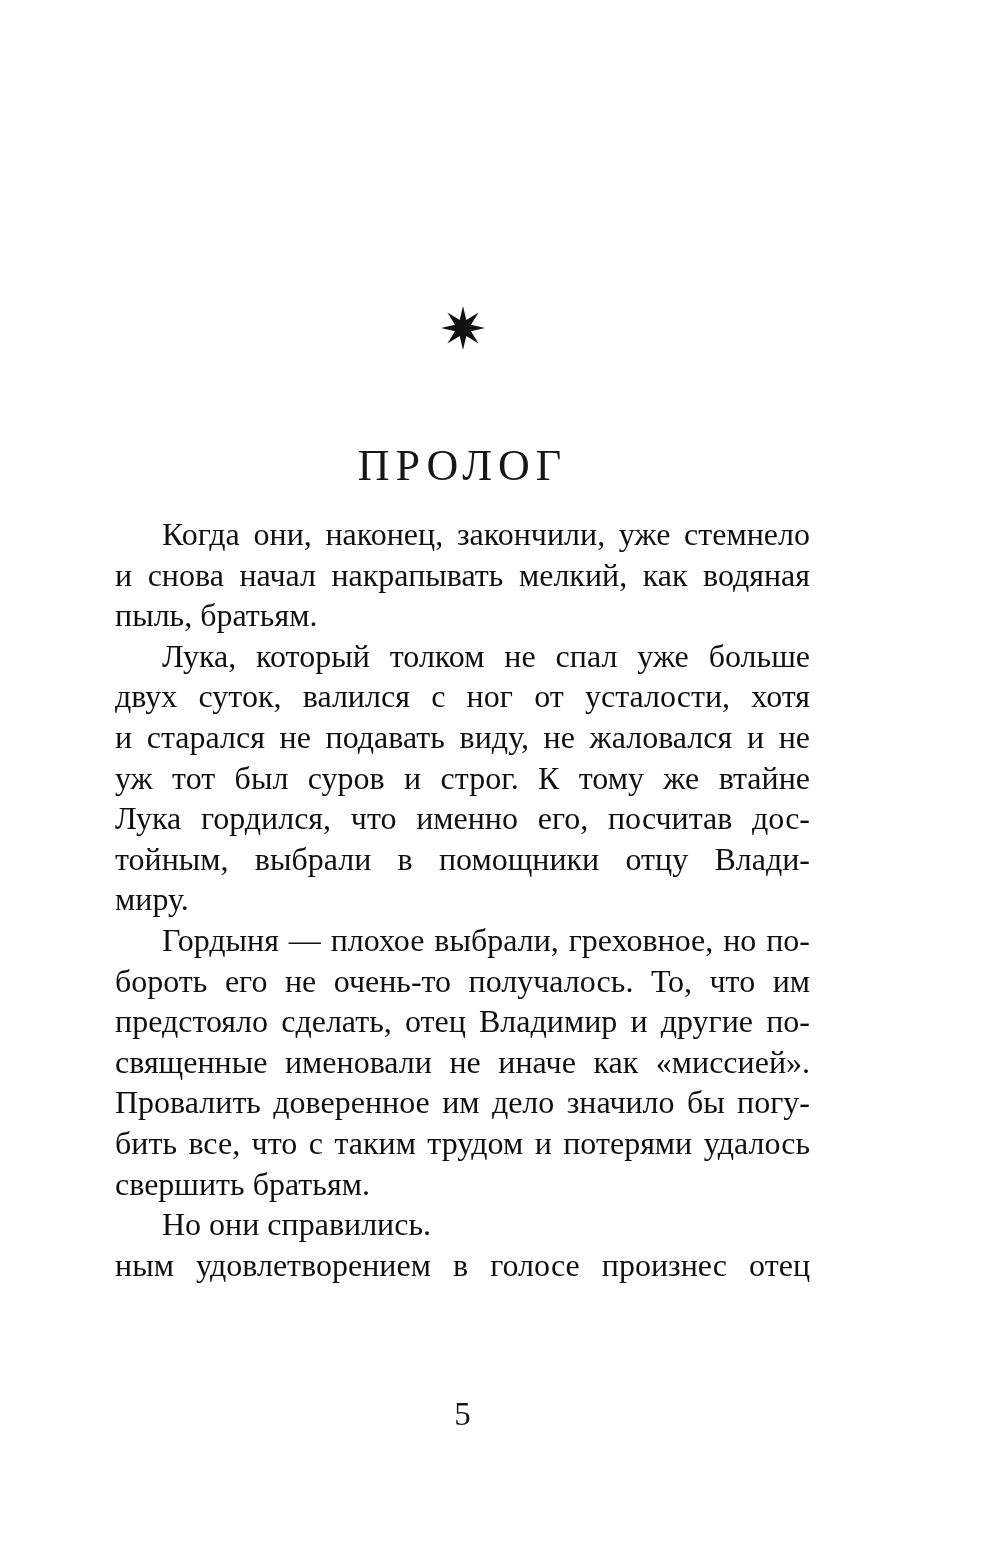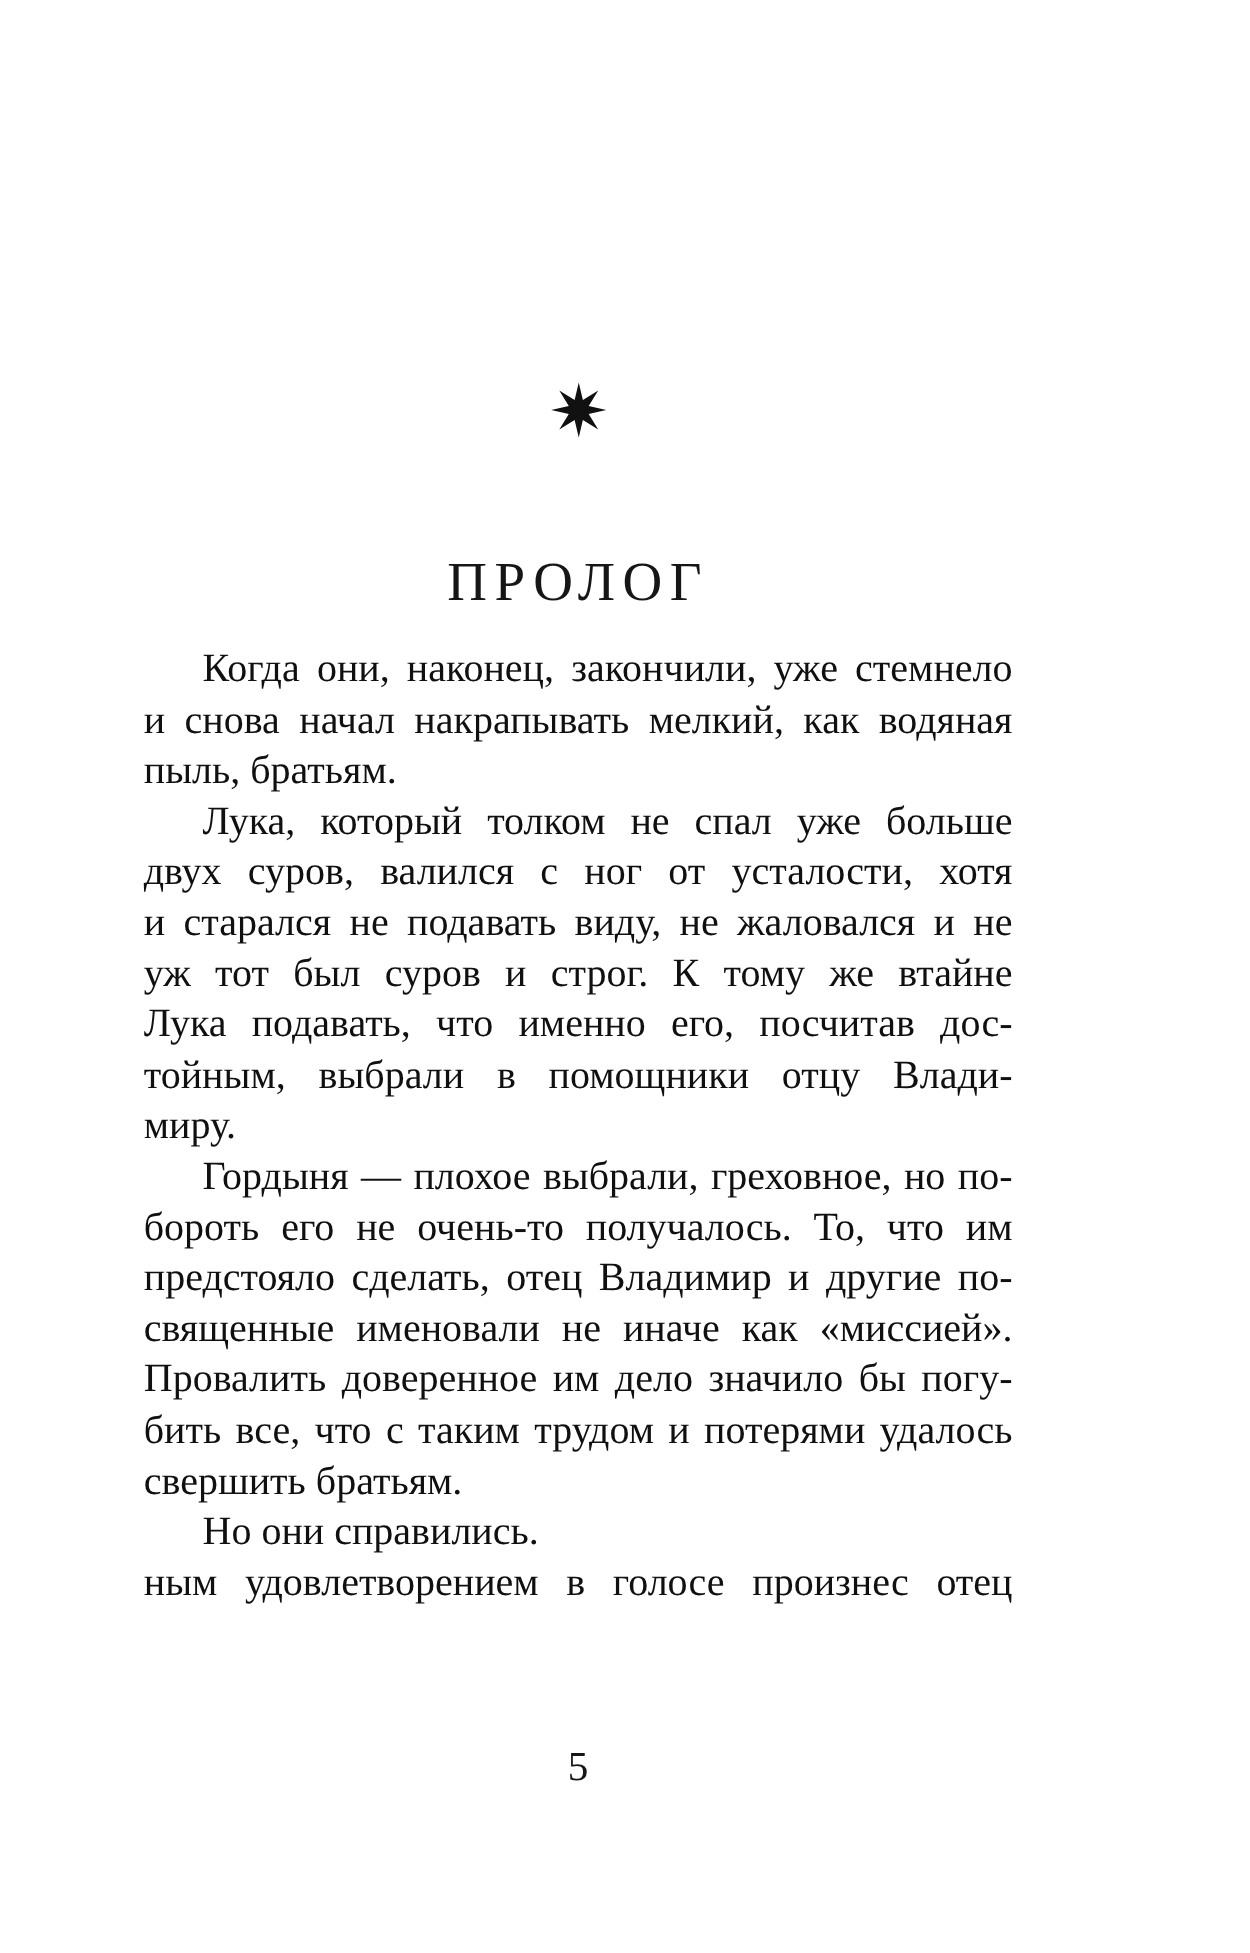--- a/index.html
+++ b/index.html
@@ -82,24 +82,24 @@
     </svg>
   </div>
 
   <h1 class="chapter-title">ПРОЛОГ</h1>
 
   <div class="body-text">
       <div class="line first">Когда они, наконец, закончили, уже стемнело</div>
       <div class="line">и снова начал накрапывать мелкий, как водяная</div>
       <div class="line last">пыль, братьям.</div>
       <div class="line first">Лука, который толком не спал уже больше</div>
-      <div class="line">двух суров, валился с ног от усталости, хотя</div>
+      <div class="line">двух суток, валился с ног от усталости, хотя</div>
       <div class="line">и старался не подавать виду, не жаловался и не</div>
       <div class="line">уж тот был суров и строг. К тому же втайне</div>
-      <div class="line">Лука подавать, что именно его, посчитав дос-</div>
+      <div class="line">Лука гордился, что именно его, посчитав дос-</div>
       <div class="line">тойным, выбрали в помощники отцу Влади-</div>
       <div class="line last">миру.</div>
       <div class="line first">Гордыня — плохое выбрали, греховное, но по-</div>
       <div class="line">бороть его не очень-то получалось. То, что им</div>
       <div class="line">предстояло сделать, отец Владимир и другие по-</div>
       <div class="line">священные именовали не иначе как «миссией».</div>
       <div class="line">Провалить доверенное им дело значило бы погу-</div>
       <div class="line">бить все, что с таким трудом и потерями удалось</div>
       <div class="line last">свершить братьям.</div>
       <div class="line first last">Но они справились.</div>

